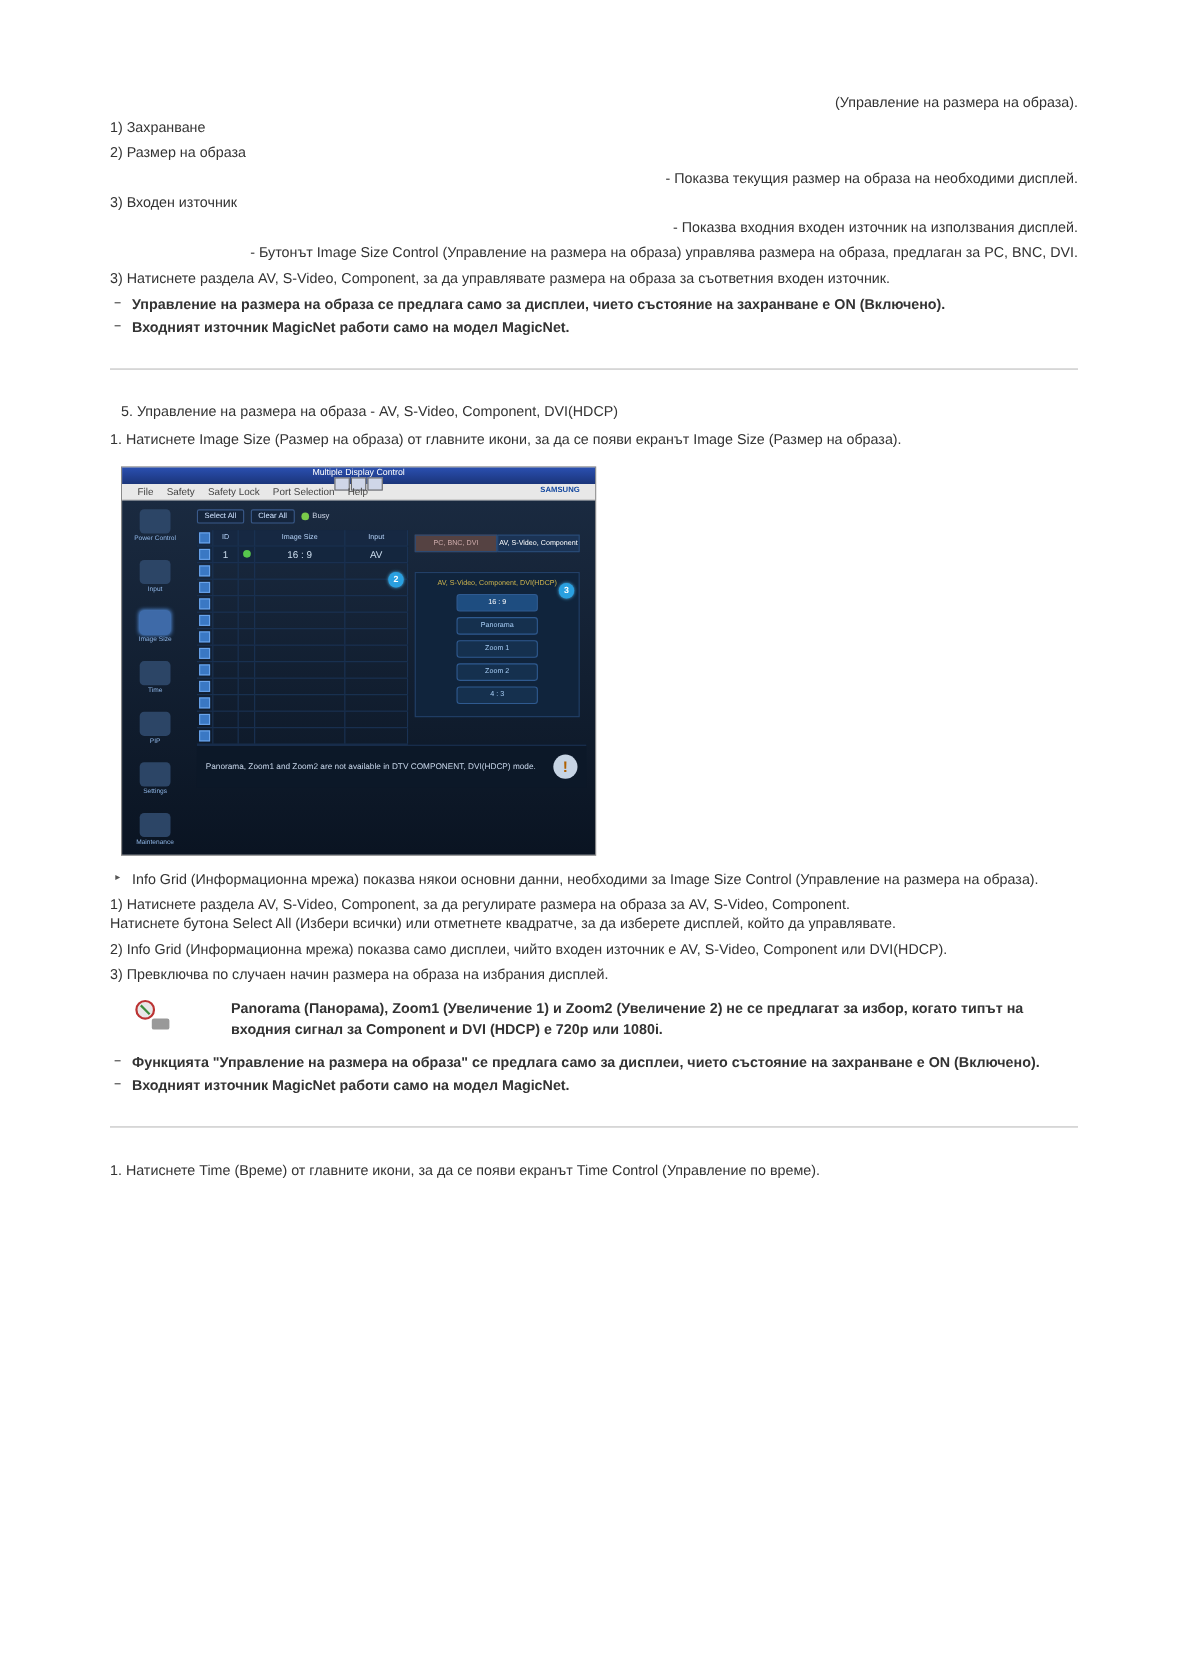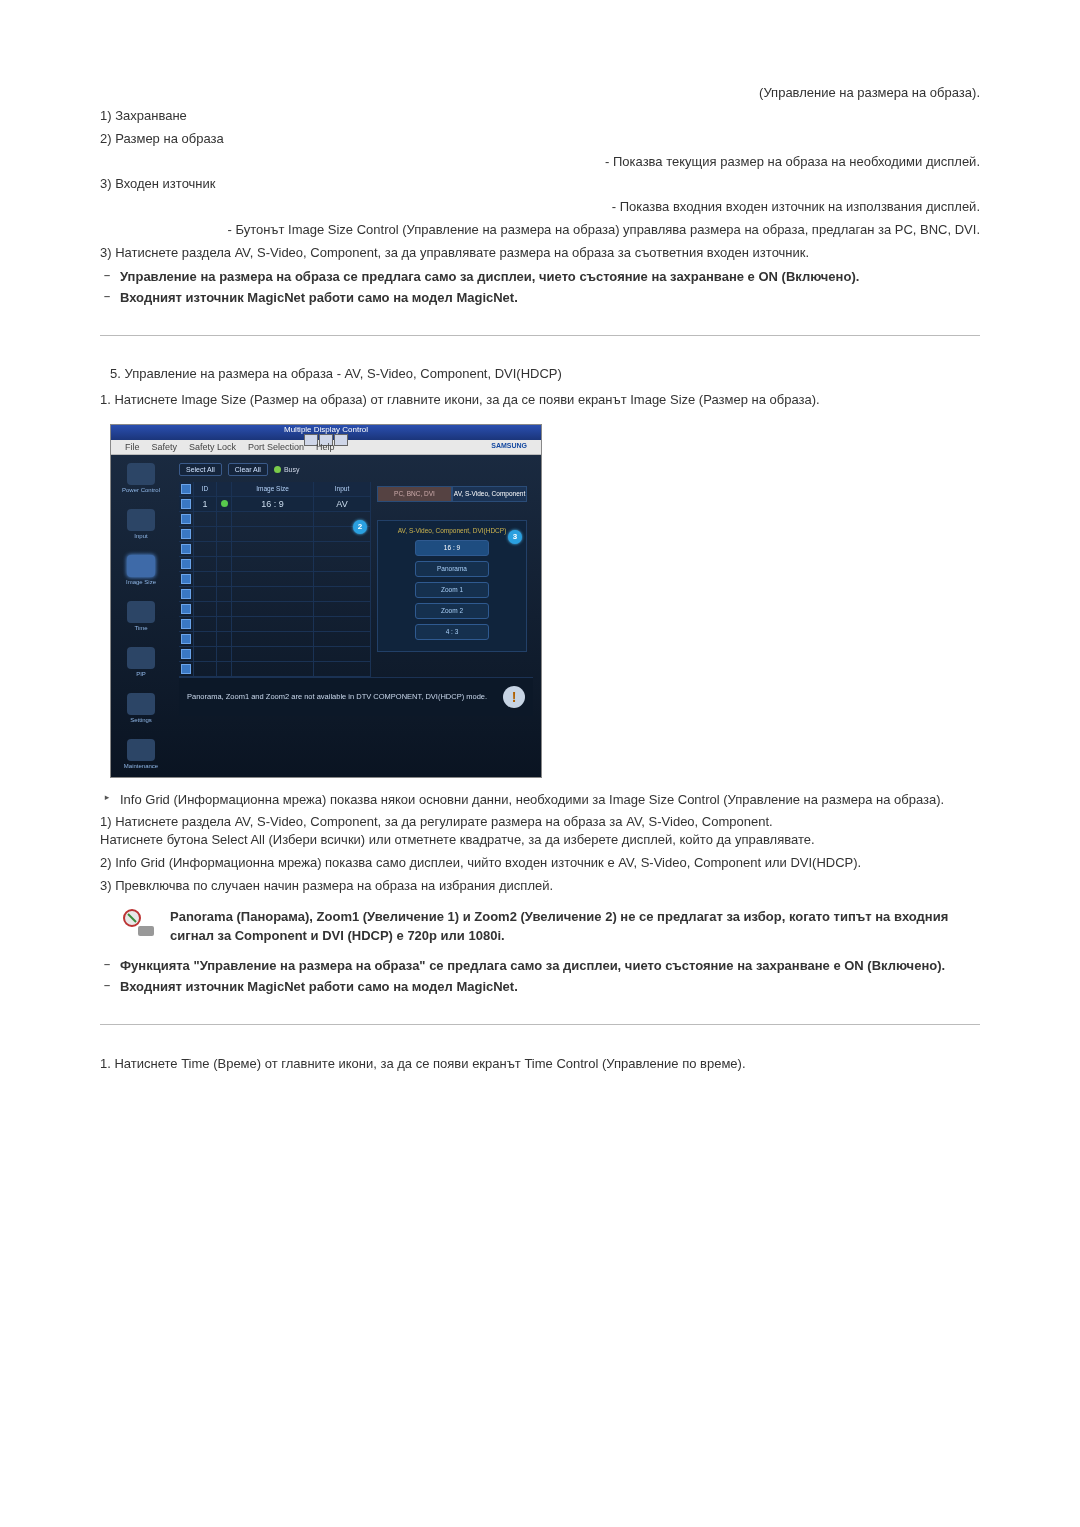--- a/index.html
+++ b/index.html
@@ -21,21 +21,21 @@
   .blist .bullet {
     width: 14px; flex: 0 0 14px; margin-right: 6px;
     display: flex; align-items: center; justify-content: center;
     font-size: 11px; color: #555;
   }
   .bullet-dash::before { content: "\2013"; font-weight: bold; }
   .bullet-arrow::before { content: "\25B8"; font-size: 9px; }
   .bold { font-weight: bold; }
   hr.sep { border: none; border-top: 1px solid #bbb; margin: 30px 0; }
   .section-title { font-weight: normal; margin: 18px 0 10px 10px; }
-  .note-row { display: flex; align-items: flex-start; margin: 12px 0 12px 20px; }
+  .note-row { display: flex; align-items: flex-start; margin: 12px 0 12px 20px; gap: 40px; }
   .note-icon {
     flex: 0 0 40px; height: 34px; margin-right: 10px; position: relative;
   }
   .note-text { flex: 1; font-weight: bold; line-height: 1.45; }
   .screenshot-wrap { margin: 14px 0 14px 10px; }
   
   .app-window {
     width: 430px; border: 1px solid #888; background: #eee; font-size: 9px;
     box-shadow: 0 0 0 1px #fff inset;
   }

